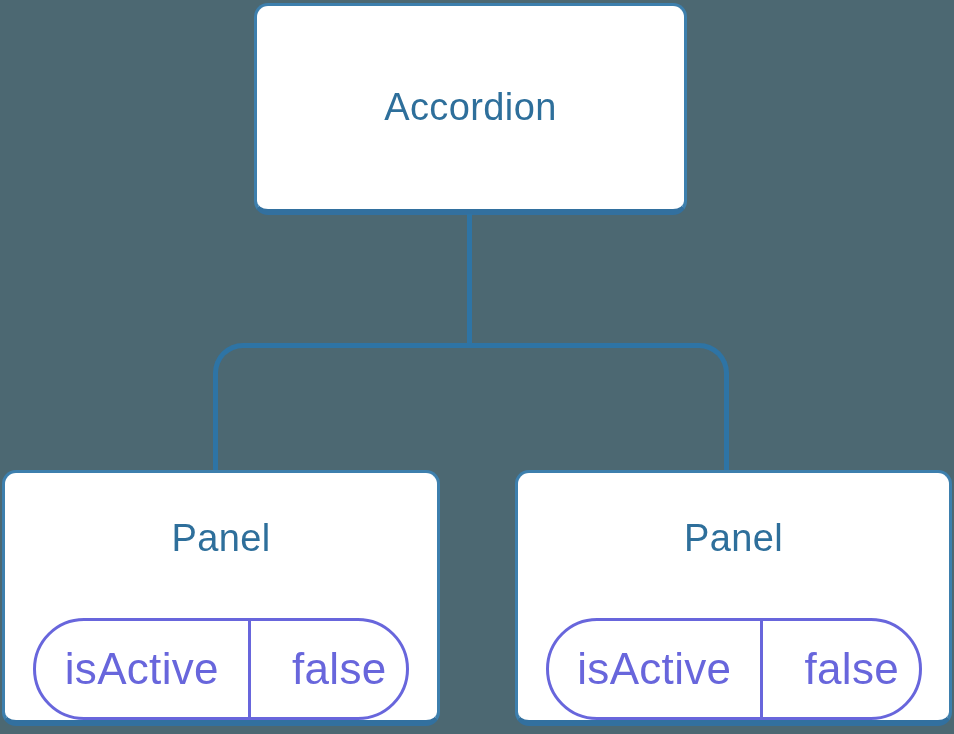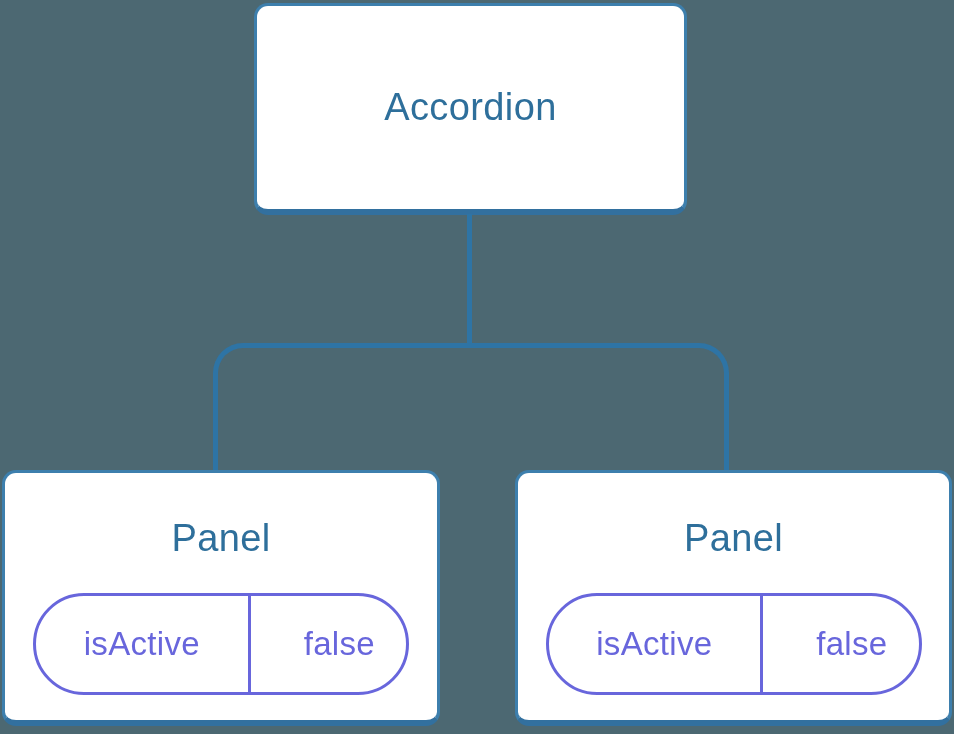--- a/index.html
+++ b/index.html
@@ -50,20 +50,21 @@
     left:213px;top:343px;width:516px;height:127px;
     border:5px solid var(--line);
     border-bottom:none;
     border-radius:30px 30px 0 0;
   }
   .panel{
     display:flex;
     flex-direction:column;
     align-items:center;
     padding-top:42px;
+    justify-content:space-between;
   }
   .panel-left{left:2px;top:470px;width:438px;height:256px;}
   .panel-right{left:515px;top:470px;width:437px;height:256px;}
   .panel-title{
     color:var(--title);
     font-size:38px;
     font-weight:500;
     letter-spacing:.4px;
     line-height:47px;
   }
@@ -72,21 +73,21 @@
     width:376px;height:102px;
     border:3px solid var(--purple);
     border-radius:51px;
     display:flex;
     align-items:stretch;
     background:var(--node-bg);
   }
   .pill-cell{
     display:flex;align-items:center;justify-content:center;
     color:var(--purple);
-    font-size:33px;
+    font-size:44px;
     letter-spacing:.3px;
   }
   .pill-name{width:58%;border-right:3px solid var(--purple);}
   .pill-value{width:42%;padding-left:22px;}
 </style>
 </head>
 <body>
 
 <div class="stage">
 

